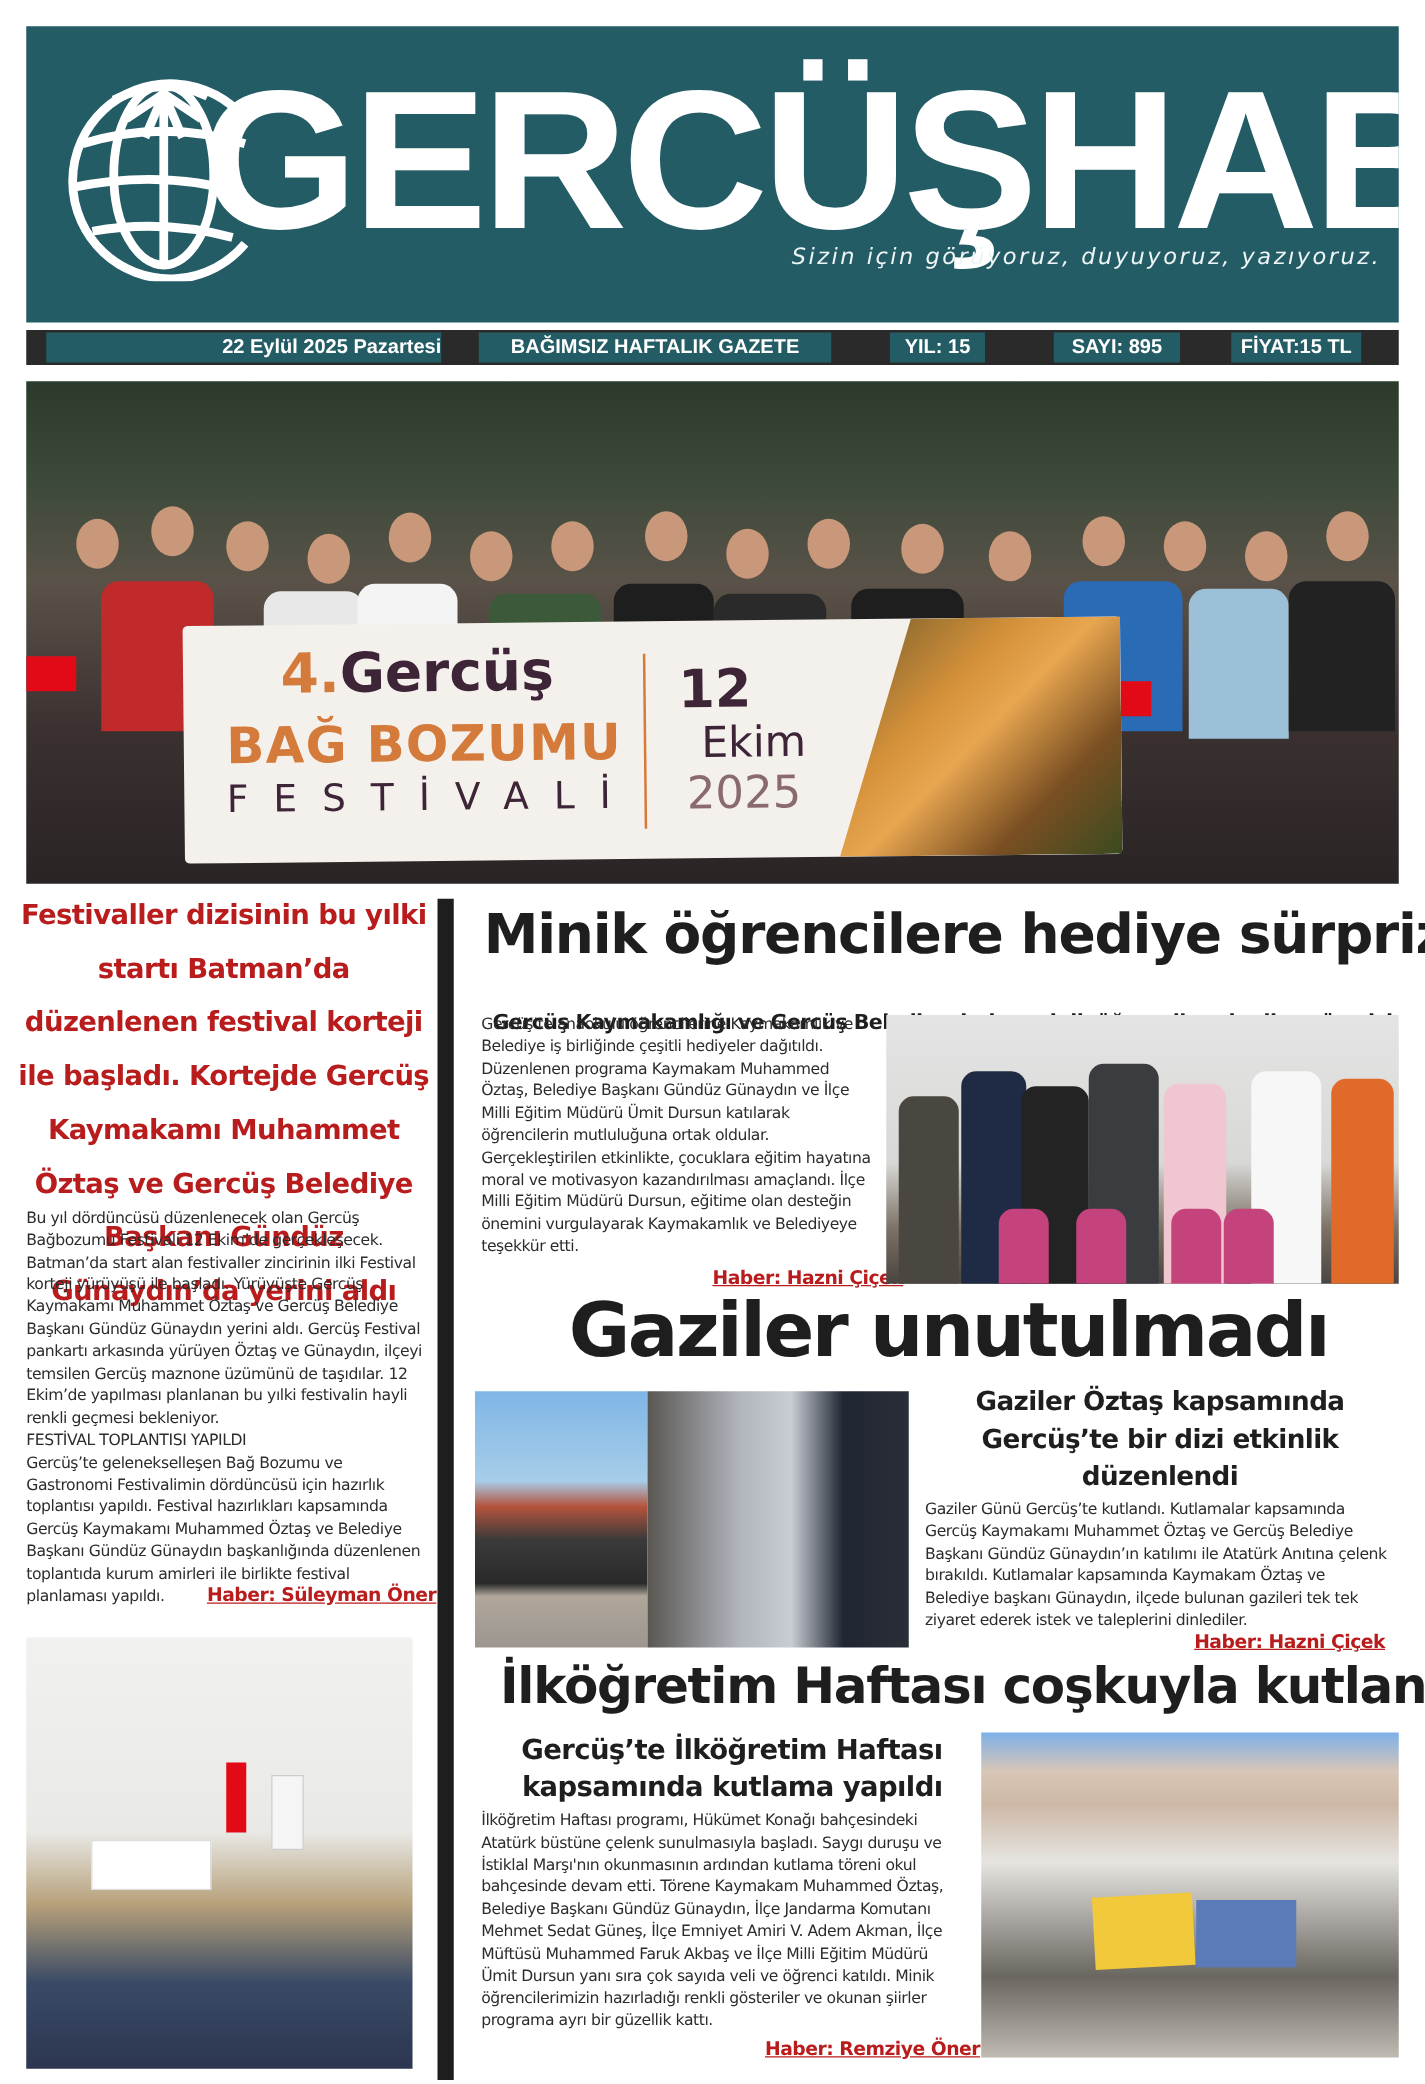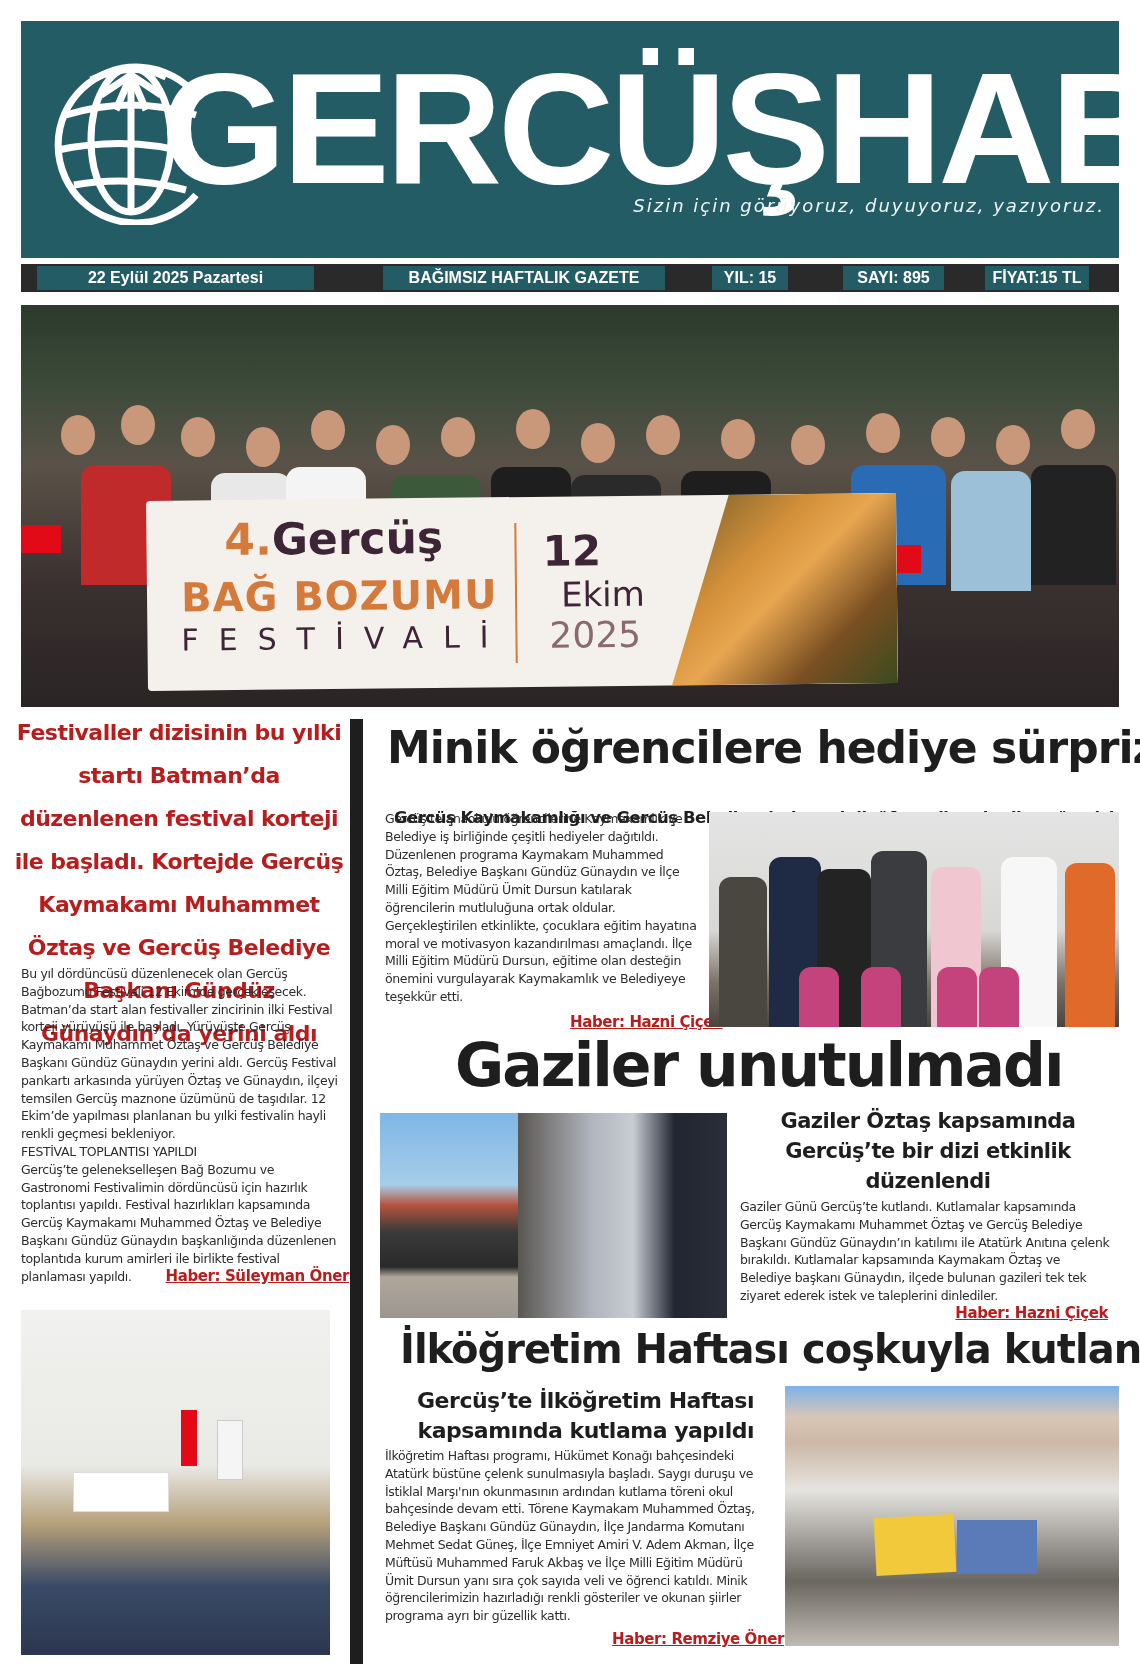--- a/index.html
+++ b/index.html
@@ -50,21 +50,21 @@
       <path d="M45 25 Q85 5 120 22"></path>
       <line x1="85" y1="12" x2="85" y2="158"></line>
       <path d="M85 20 L55 40 M85 20 L115 40 M85 20 L70 55 M85 20 L100 55"></path>
     </g>
   </svg>
   <div class="logo-text">GERCÜŞHABER</div>
   <div class="slogan">Sizin için görüyoruz, duyuyoruz, yazıyoruz.</div>
 </div>
 
 <div class="infobar">
-  <div class="pill" style="left:16px;width:277px;">22 Eylül 2025 Pazartesi</div>
+  <div class="pill" style="left:16px;width:316px;text-align:right;">22 Eylül 2025 Pazartesi</div>
   <div class="pill" style="left:362px;width:282px;">BAĞIMSIZ HAFTALIK GAZETE</div>
   <div class="pill" style="left:691px;width:76px;">YIL: 15</div>
   <div class="pill" style="left:822px;width:101px;">SAYI: 895</div>
   <div class="pill" style="left:964px;width:104px;">FİYAT:15 TL</div>
 </div>
 
 <div class="hero">
   <div class="crowd">
     <div class="head" style="left:40px;top:20px;"></div>
     <div class="head" style="left:100px;top:10px;"></div>

